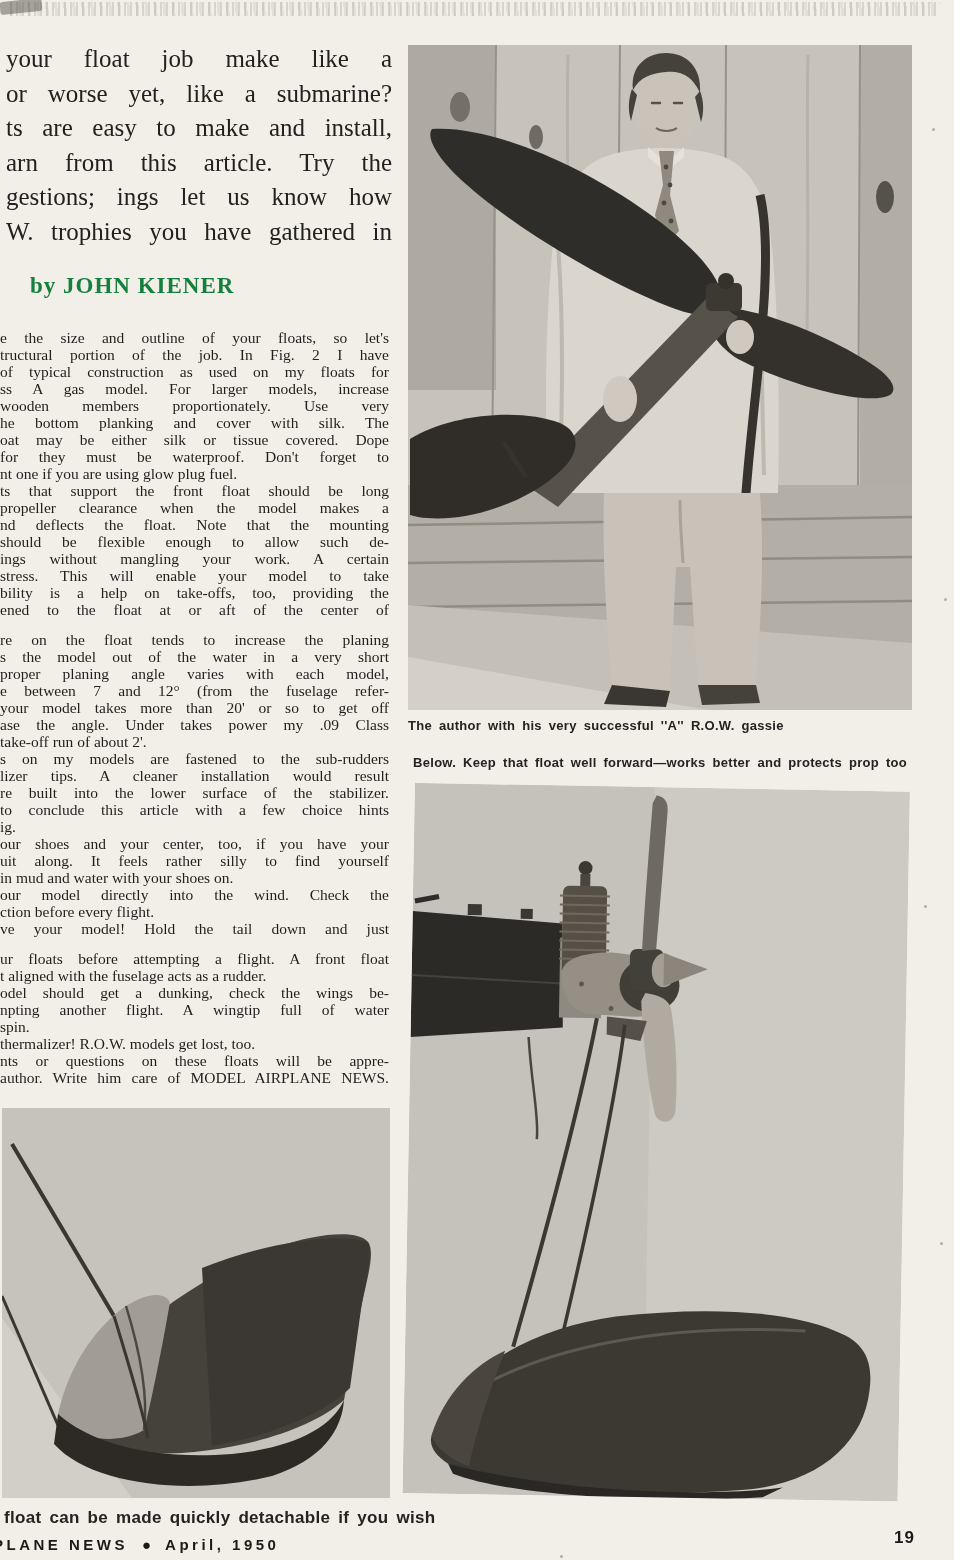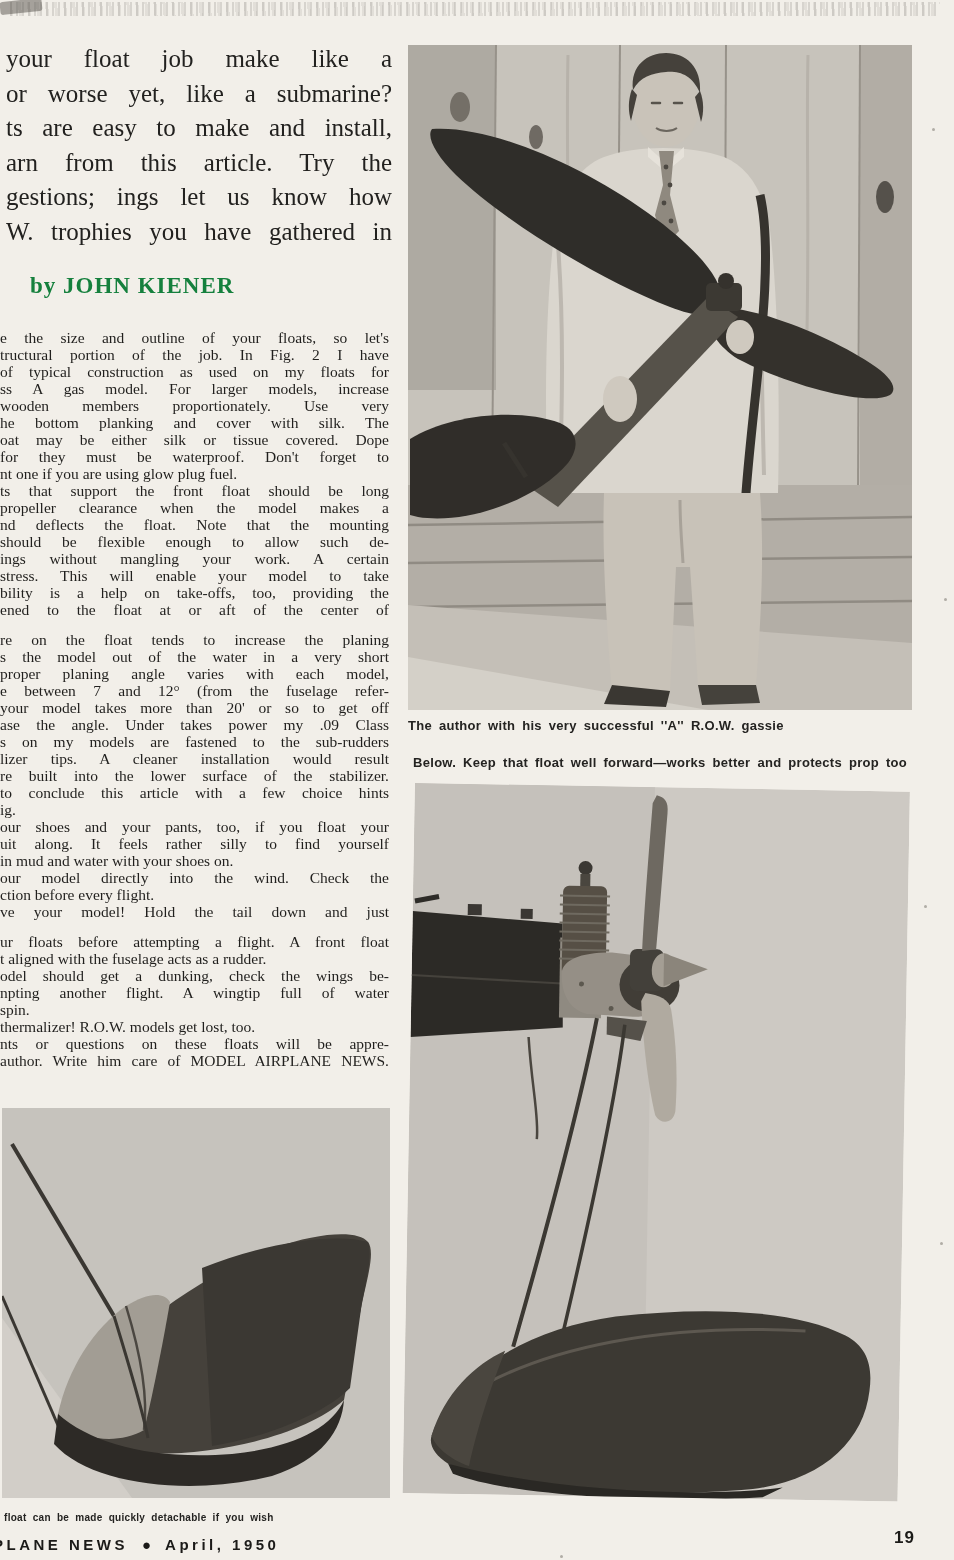--- a/index.html
+++ b/index.html
@@ -40,21 +40,21 @@
   .photo2 { position:absolute; left:415px; top:783px; width:495px; height:710px;
             transform:rotate(1deg); transform-origin:0 0; }
   .photo3 { position:absolute; left:2px; top:1108px; width:388px; height:390px; }
   .photo1 svg, .photo2 svg, .photo3 svg { display:block; width:100%; height:100%; }
 
   
   .cap { font-family:"Liberation Sans", sans-serif; font-weight:700; font-size:13px;
          line-height:16px; letter-spacing:.3px; word-spacing:3px; color:#242321; }
   .cap1 { position:absolute; left:408px; top:718px; width:504px; }
   .cap2 { position:absolute; left:413px; top:755px; width:545px; }
-  .cap3 { position:absolute; left:4px; top:1510px; font-size:10px; }
+  .cap3 { position:absolute; left:4px; top:1510px; font-size:17px; }
 
   
   .footer { position:absolute; left:-7px; top:1536px; font-family:"Liberation Sans", sans-serif;
             font-weight:700; font-size:15px; line-height:18px; letter-spacing:3.5px; color:#1b1a18; }
   .footer .dot { margin:0 14px; letter-spacing:0; }
   .pagenum { position:absolute; left:894px; top:1528px; font-family:"Liberation Sans", sans-serif;
              font-weight:700; font-size:17px; line-height:20px; letter-spacing:1px; color:#1b1a18; }
 </style>
 </head>
 <body>
@@ -97,26 +97,27 @@
       <div class="bline j">ings without mangling your work.  A certain</div>
       <div class="bline j">stress.  This will enable your model to take</div>
       <div class="bline j">bility is a help on take-offs, too, providing the</div>
       <div class="bline j">ened to the float at or aft of the center of</div>
       <div class="bline j gap">re on the float tends to increase the planing</div>
       <div class="bline j">s the model out of the water in a very short</div>
       <div class="bline j">proper planing angle varies with each model,</div>
       <div class="bline j">e between 7 and 12° (from the fuselage refer-</div>
       <div class="bline j">your model takes more than 20' or so to get off</div>
       <div class="bline j">ase the angle.  Under takes power my .09 Class</div>
+      <div class="bline">take-off run of about 2'.</div>
       <div class="bline j">s on my models are fastened to the sub-rudders</div>
       <div class="bline j">lizer tips.  A cleaner installation would result</div>
       <div class="bline j">re built into the lower surface of the stabilizer.</div>
       <div class="bline j">to conclude this article with a few choice hints</div>
       <div class="bline">ig.</div>
-      <div class="bline j">our shoes and your pants, too, if you float your</div>
+      <div class="bline j">our shoes and your center, too, if you have your</div>
       <div class="bline j">uit along.  It feels rather silly to find yourself</div>
       <div class="bline">in mud and water with your shoes on.</div>
       <div class="bline j">our model directly into the wind.  Check the</div>
       <div class="bline">ction before every flight.</div>
       <div class="bline j">ve your model!  Hold the tail down and just</div>
       <div class="bline j gap">ur floats before attempting a flight.  A front float</div>
       <div class="bline">t aligned with the fuselage acts as a rudder.</div>
       <div class="bline j">odel should get a dunking, check the wings be-</div>
       <div class="bline j">npting another flight.  A wingtip full of water</div>
       <div class="bline">spin.</div>

